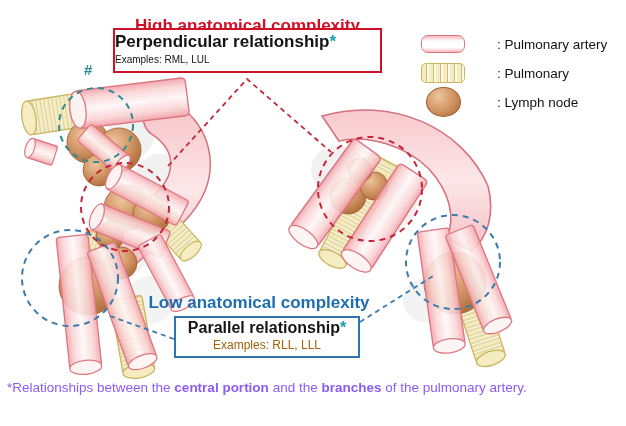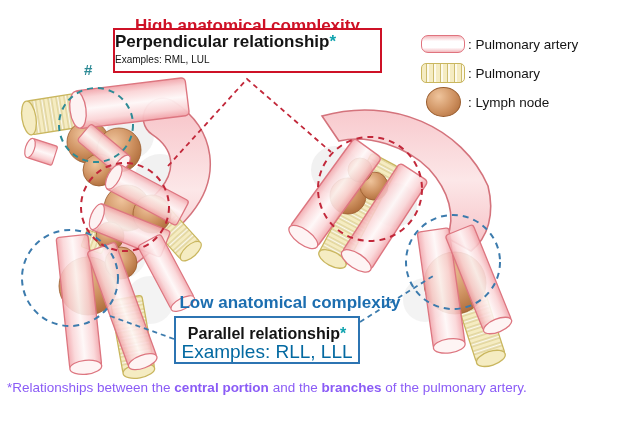--- a/index.html
+++ b/index.html
@@ -10,29 +10,29 @@
   #figure-svg{position:absolute;left:0;top:0;}
   .abs{position:absolute;}
   
   #high-title{left:113px;top:16px;width:269px;text-align:center;
     font-size:17px;font-weight:bold;color:#CE1126;letter-spacing:0;}
   #perp-box{left:113px;top:28px;width:265px;border:2px solid #CE1126;background:#fff;
     text-align:left;padding:1px 0 3px;}
   #perp-box .l1{font-size:17px;font-weight:bold;color:#141414;line-height:21px;}
   #perp-box .l2{font-size:10px;color:#141414;line-height:16px;}
   #low-title{left:138px;top:293px;width:242px;text-align:center;
-    font-size:17px;font-weight:bold;color:#1C6EB0;padding-left:31px;}
+    font-size:17px;font-weight:bold;color:#1C6EB0;}
   #para-box{left:174px;top:316px;width:182px;border:2px solid #2C74B2;background:#fff;
-    text-align:center;padding:6px 0 3px;}
+    text-align:center;padding:0 0 3px;}
   #para-box .l1{font-size:16px;font-weight:bold;color:#141414;line-height:20px;}
-  #para-box .l2{font-size:19px;color:#0369a1;line-height:15px;}
+  #para-box .l2{font-size:12px;color:#a16207;line-height:15px;}
   .star{color:#0FA3AE;font-weight:bold;}
   
   #legend{left:418px;top:31px;width:205px;}
-  .legend-row{display:flex;align-items:center;height:26px;margin-bottom:3px;}
+  .legend-row{display:flex;align-items:center;height:26px;margin-bottom:3px;gap:29px;}
   .legend-icon-slot{width:50px;display:flex;justify-content:center;align-items:center;}
   .legend-label{font-size:13.5px;color:#141414;}
   .artery-chip{width:42px;height:16px;border:1.6px solid #E0737E;border-radius:7px;
     background:linear-gradient(180deg,#F3B9BE 0%,#FFFFFF 32%,#FFFFFF 72%,#F3B9BE 100%);}
   .bronchus-chip{width:42px;height:18px;border:1.4px solid #C9B65E;border-radius:5px;
     background:repeating-linear-gradient(90deg,#F5ECC2 0 4px,#CDBC6E 4px 5px,#FDFAEC 5px 7px);}
   .lymph-chip{width:33px;height:28px;border-radius:50%;
     background:radial-gradient(circle at 36% 30%,#EFC49C 0%,#CE9160 55%,#A96634 100%);
     border:1px solid #995C2D;}
   

